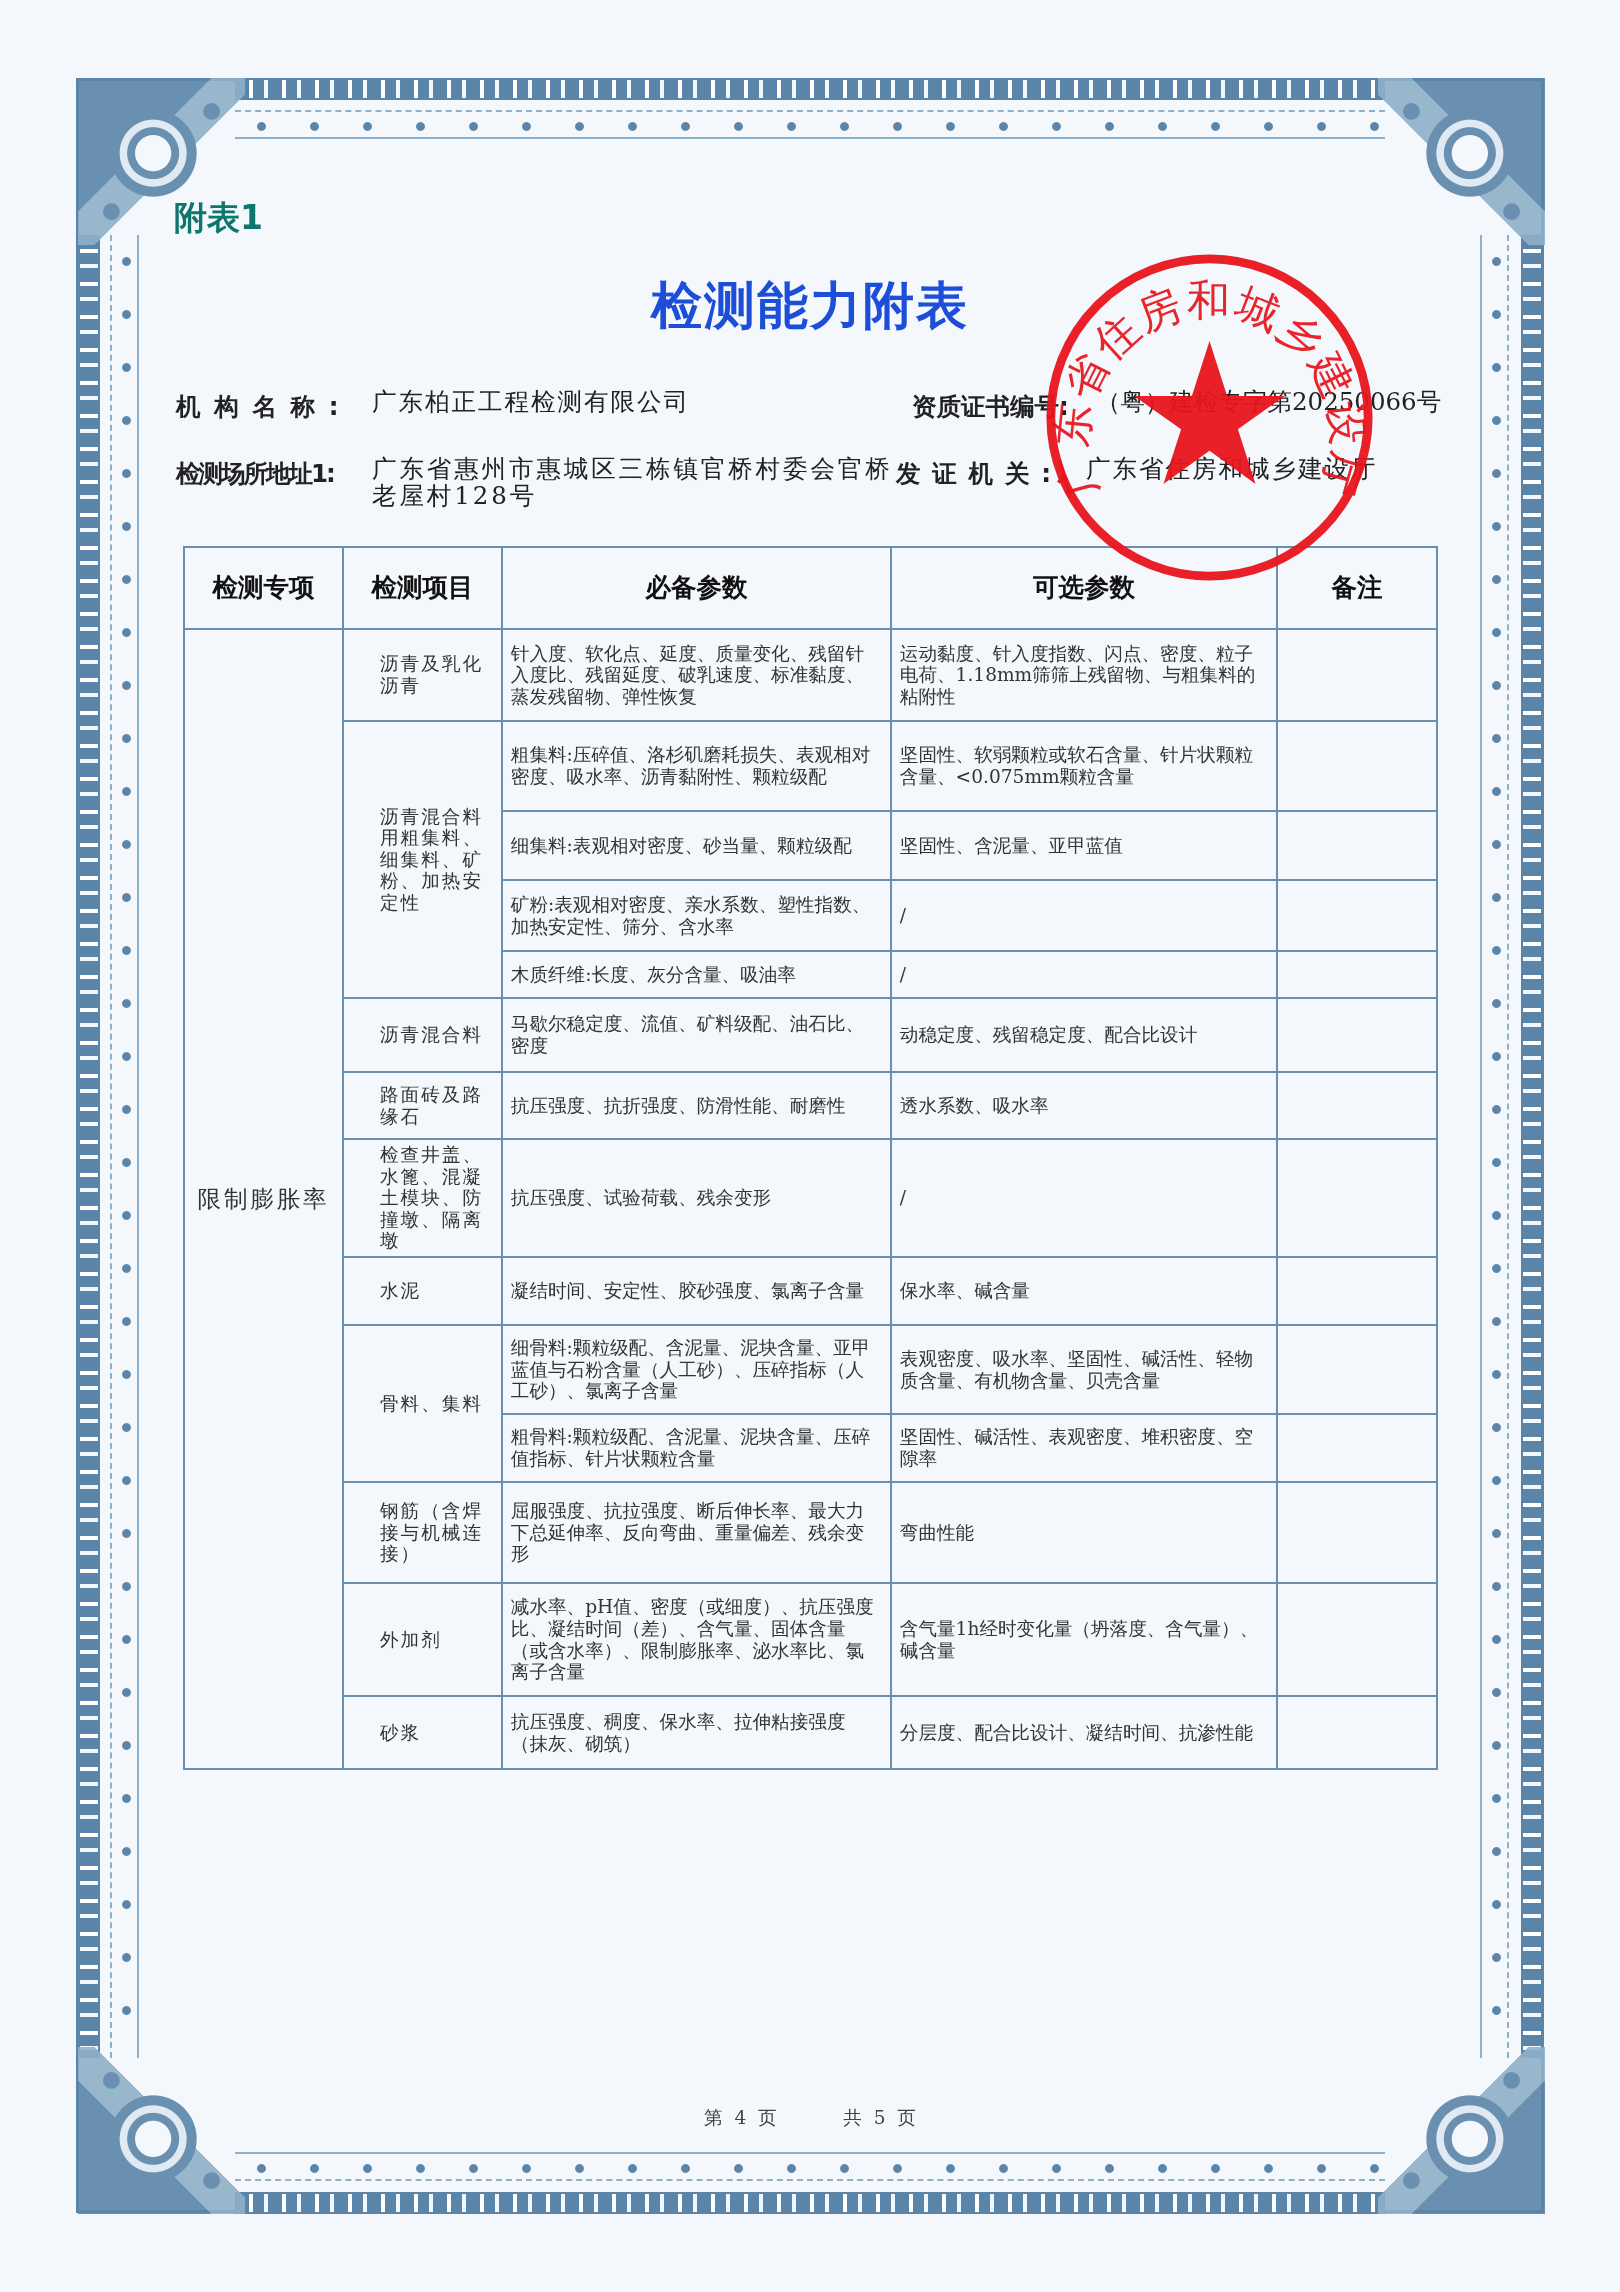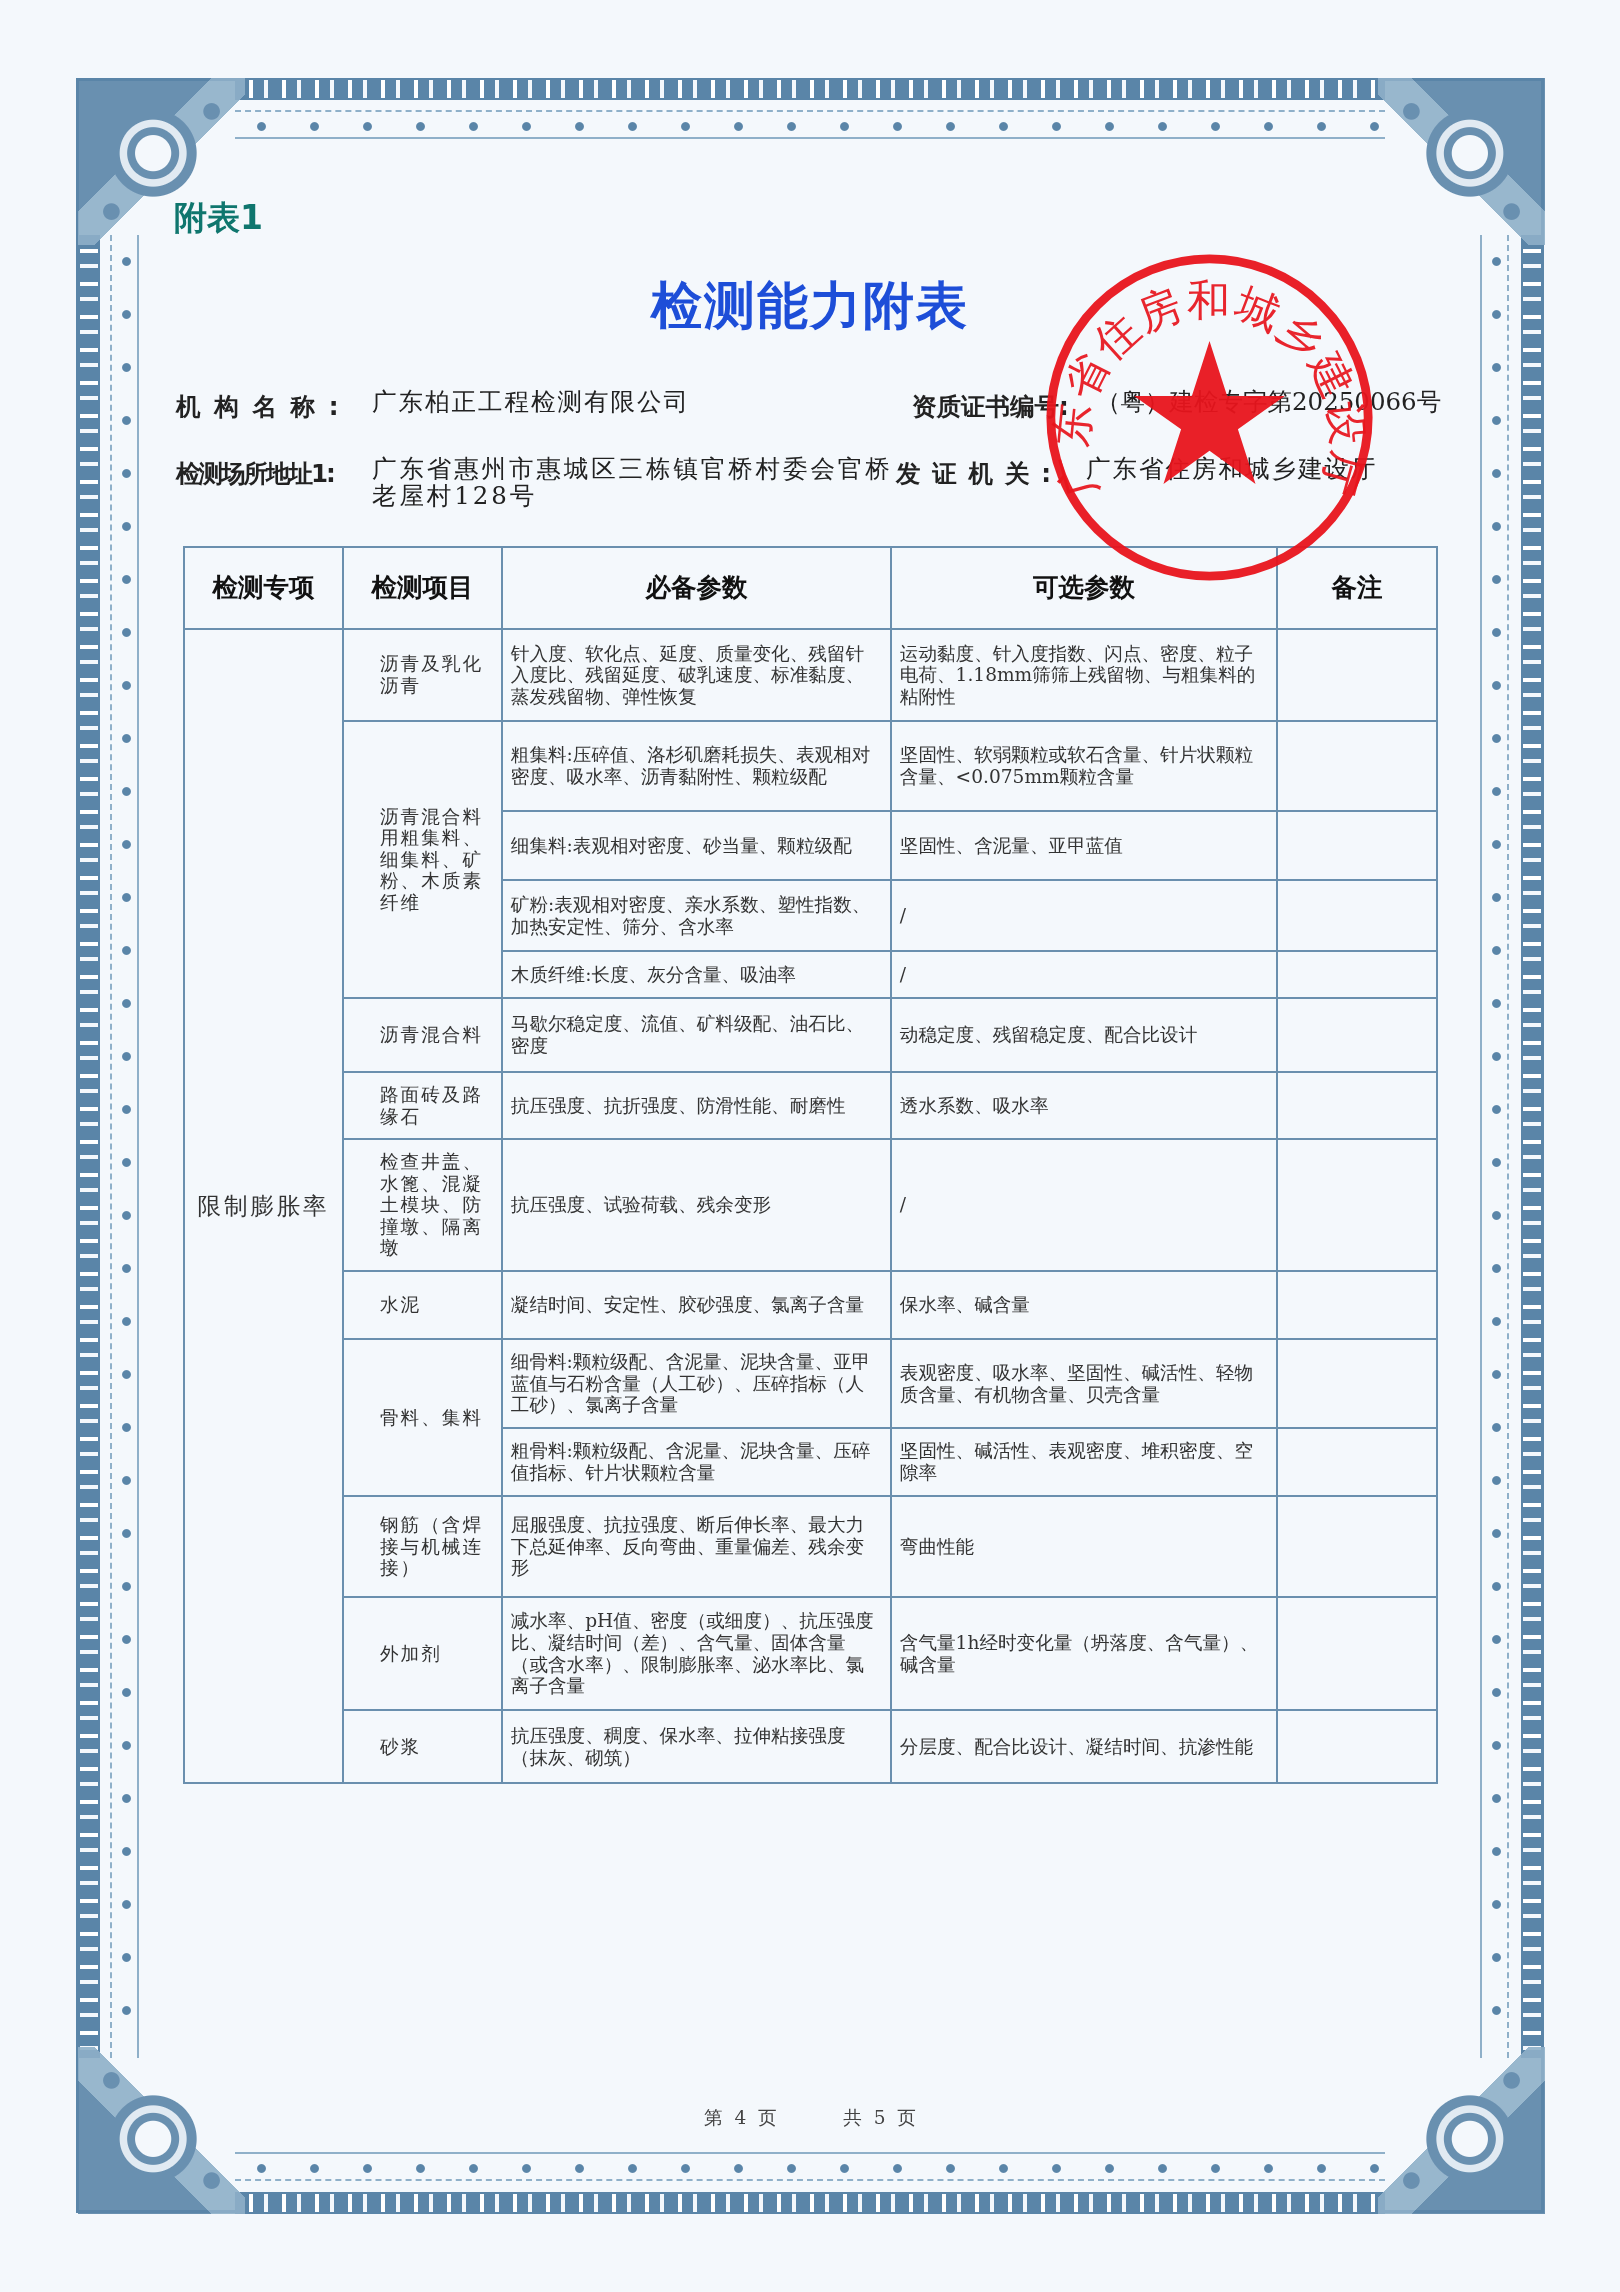--- a/index.html
+++ b/index.html
@@ -167,21 +167,21 @@
   </thead>
   <tbody>
     <tr style="height:92px">
       <td class="cat" rowspan="15">限制膨胀率</td>
       <td class="item">沥青及乳化沥青</td>
       <td>针入度、软化点、延度、质量变化、残留针入度比、残留延度、破乳速度、标准黏度、蒸发残留物、弹性恢复</td>
       <td>运动黏度、针入度指数、闪点、密度、粒子电荷、1.18mm筛筛上残留物、与粗集料的粘附性</td>
       <td></td>
     </tr>
     <tr style="height:90px">
-      <td class="item" rowspan="4">沥青混合料用粗集料、细集料、矿粉、木质素纤维</td>
+      <td class="item" rowspan="4">沥青混合料用粗集料、细集料、矿粉、加热安定性</td>
       <td>粗集料:压碎值、洛杉矶磨耗损失、表观相对密度、吸水率、沥青黏附性、颗粒级配</td>
       <td>坚固性、软弱颗粒或软石含量、针片状颗粒含量、&lt;0.075mm颗粒含量</td>
       <td></td>
     </tr>
     <tr style="height:69px">
       <td>细集料:表观相对密度、砂当量、颗粒级配</td>
       <td>坚固性、含泥量、亚甲蓝值</td>
       <td></td>
     </tr>
     <tr style="height:71px">
@@ -199,21 +199,21 @@
       <td>马歇尔稳定度、流值、矿料级配、油石比、密度</td>
       <td>动稳定度、残留稳定度、配合比设计</td>
       <td></td>
     </tr>
     <tr style="height:67px">
       <td class="item">路面砖及路缘石</td>
       <td>抗压强度、抗折强度、防滑性能、耐磨性</td>
       <td>透水系数、吸水率</td>
       <td></td>
     </tr>
-    <tr style="height:132px">
+    <tr style="height:118px">
       <td class="item">检查井盖、水篦、混凝土模块、防撞墩、隔离墩</td>
       <td>抗压强度、试验荷载、残余变形</td>
       <td>/</td>
       <td></td>
     </tr>
     <tr style="height:68px">
       <td class="item">水泥</td>
       <td>凝结时间、安定性、胶砂强度、氯离子含量</td>
       <td>保水率、碱含量</td>
       <td></td>

